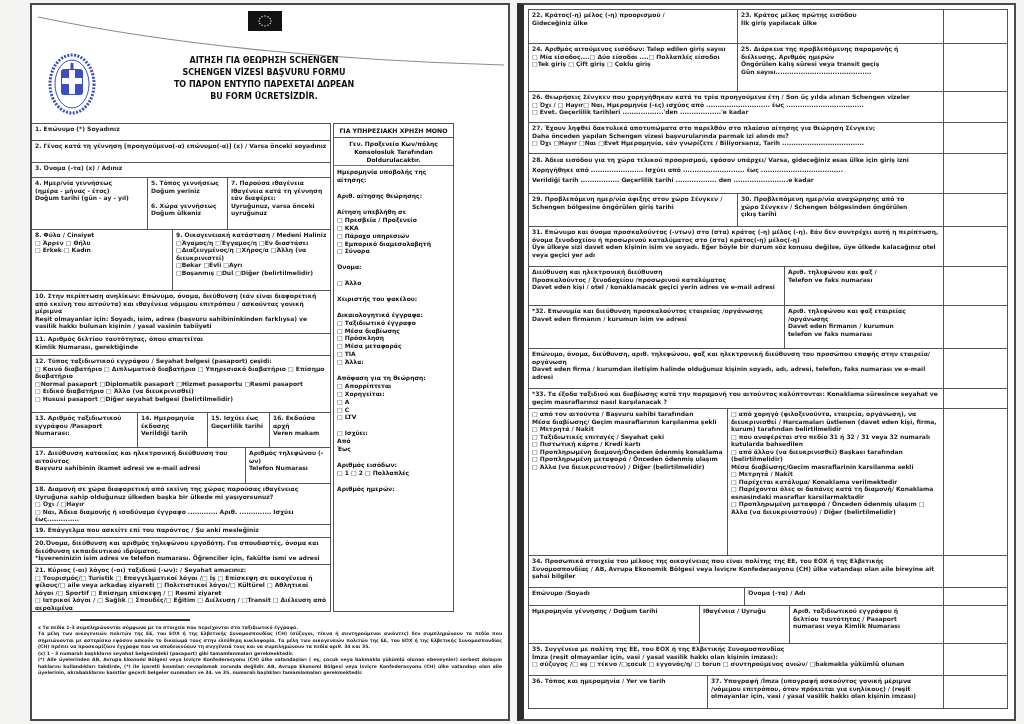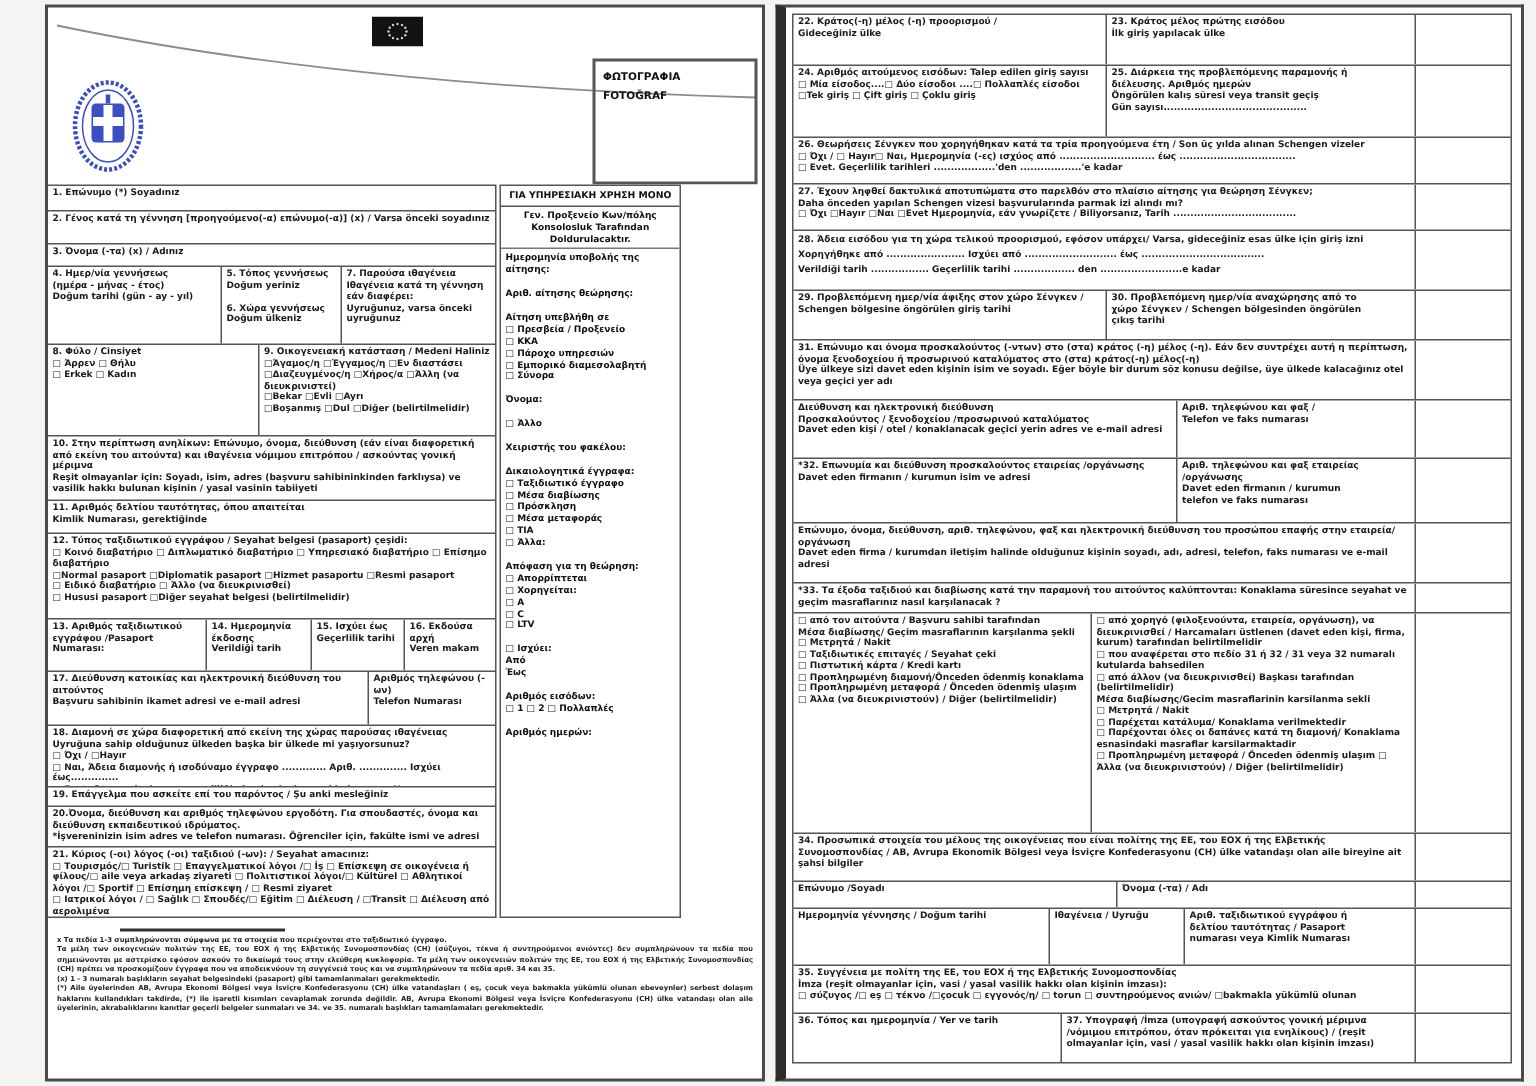--- a/index.html
+++ b/index.html
@@ -84,24 +84,24 @@
       </g>
     </svg>
     <svg class="emblem" width="48" height="62" viewBox="0 0 48 62">
       <ellipse cx="24" cy="31" rx="22" ry="29" fill="none" stroke="#3b4fc0" stroke-width="3" stroke-dasharray="2,1.4"></ellipse>
       <ellipse cx="24" cy="31" rx="17" ry="24" fill="none" stroke="#3b4fc0" stroke-width="1"></ellipse>
       <rect x="13" y="16" width="22" height="26" rx="3" fill="#3b4fc0"></rect>
       <rect x="21" y="17" width="6" height="24" fill="#fff"></rect>
       <rect x="14" y="25" width="20" height="6" fill="#fff"></rect>
       <rect x="22.5" y="10" width="3" height="6" fill="#3b4fc0"></rect>
     </svg>
-    <div class="photo">
-      <div class="ph-t">ΦΩΤΟΓΡΑΦΙΑ
-FOTOĞRAF</div>
-    </div>
+    <div class="title">ΑΙΤΗΣΗ ΓΙΑ ΘΕΩΡΗΣΗ SCHENGEN
+SCHENGEN VİZESİ BAŞVURU FORMU
+ΤΟ ΠΑΡΟΝ ΕΝΤΥΠΟ ΠΑΡΕΧΕΤΑΙ ΔΩΡΕΑΝ
+BU FORM ÜCRETSİZDİR.</div>
   </div>
 
   <div class="p1-body">
     <div class="fields">
       <div class="row" style="height:17px">
           <div class="cell grow">1. Επώνυμο (*) Soyadınız</div>
         </div>
       <div class="row" style="height:22px">
           <div class="cell grow">2. Γένος κατά τη γέννηση [προηγούμενο(-α) επώνυμο(-α)] (x) / Varsa önceki soyadınız</div>
         </div>

